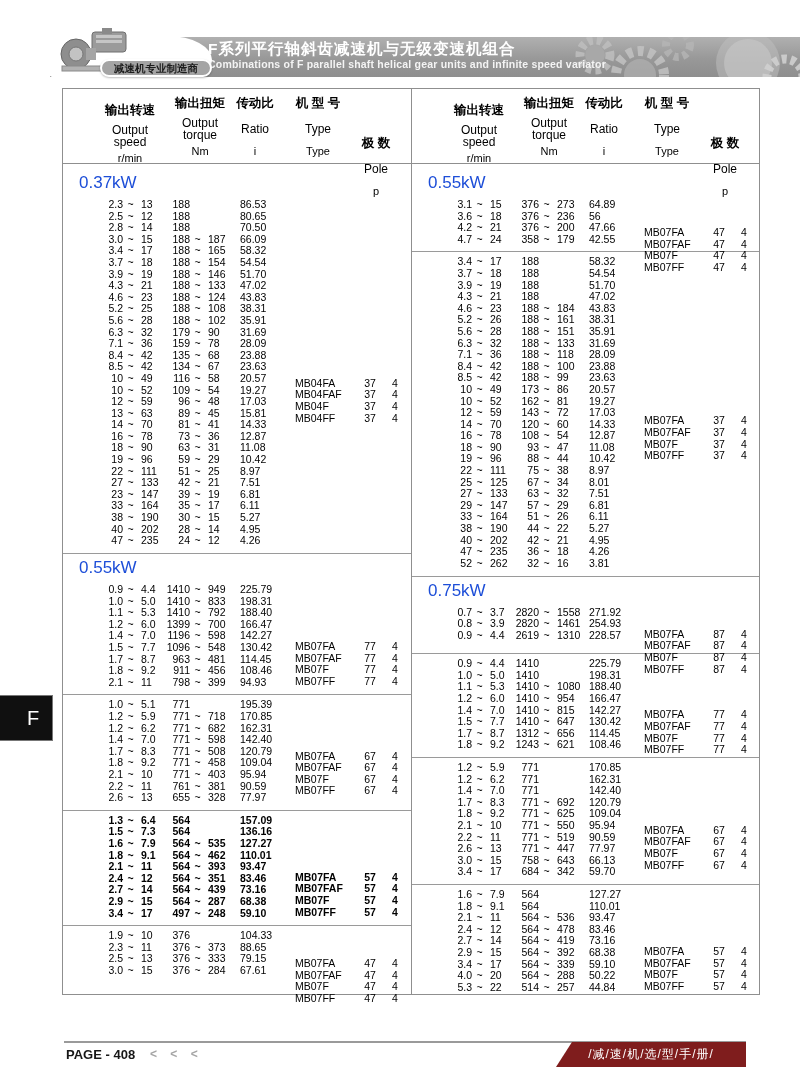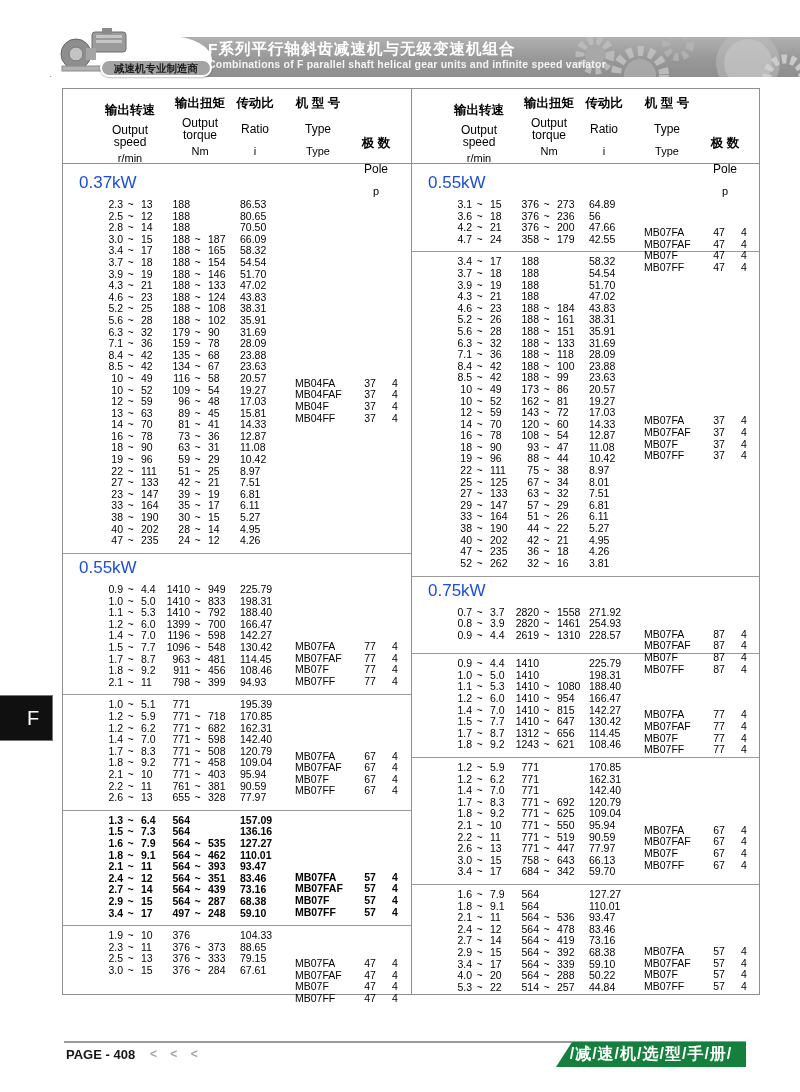--- a/index.html
+++ b/index.html
@@ -59,23 +59,23 @@
   .side-tab{position:absolute;left:0;top:695px;width:53px;height:46px;background:#101010;
             border:1px solid #777;border-left:none;box-sizing:border-box;color:#fff;
             font-size:20px;display:flex;align-items:center;justify-content:center;
             padding-left:14px;}
 
   
   .footer-rule{position:absolute;left:64px;top:1041px;width:682px;height:2px;background:#9a9a9a;}
   .page-label{position:absolute;left:66px;top:1047px;font-size:13px;font-weight:bold;color:#171717;}
   .back-marks{position:absolute;left:150px;top:1047px;font-size:12px;color:#a5a5a5;
               letter-spacing:5px;font-weight:bold;}
-  .manual-badge{position:absolute;left:556px;top:1042px;width:190px;height:25px;background:#15803d;
-                color:#fff;font-size:16px;letter-spacing:1px;display:flex;align-items:center;
-                justify-content:center;clip-path:polygon(16px 0,100% 0,100% 100%,0 100%);font-weight:bold;}
+  .manual-badge{position:absolute;left:556px;top:1042px;width:190px;height:25px;background:#7f1d1d;
+                color:#fff;font-size:12px;letter-spacing:1px;display:flex;align-items:center;
+                justify-content:center;clip-path:polygon(16px 0,100% 0,100% 100%,0 100%);}
 </style>
 </head>
 <body>
 
 <div class="banner">
   <svg class="banner-gears" width="300" height="40" viewBox="0 0 300 40">
     <circle cx="95" cy="18" r="15" fill="none" stroke="#bcbcbc" stroke-width="9" stroke-dasharray="5 4" opacity=".9"></circle>
     <circle cx="95" cy="18" r="10" fill="#a8a8a8"></circle>
     <circle cx="140" cy="38" r="24" fill="none" stroke="#c2c2c2" stroke-width="10" stroke-dasharray="6 5" opacity=".85"></circle>
     <circle cx="140" cy="38" r="16" fill="#b0b0b0" opacity=".7"></circle>

